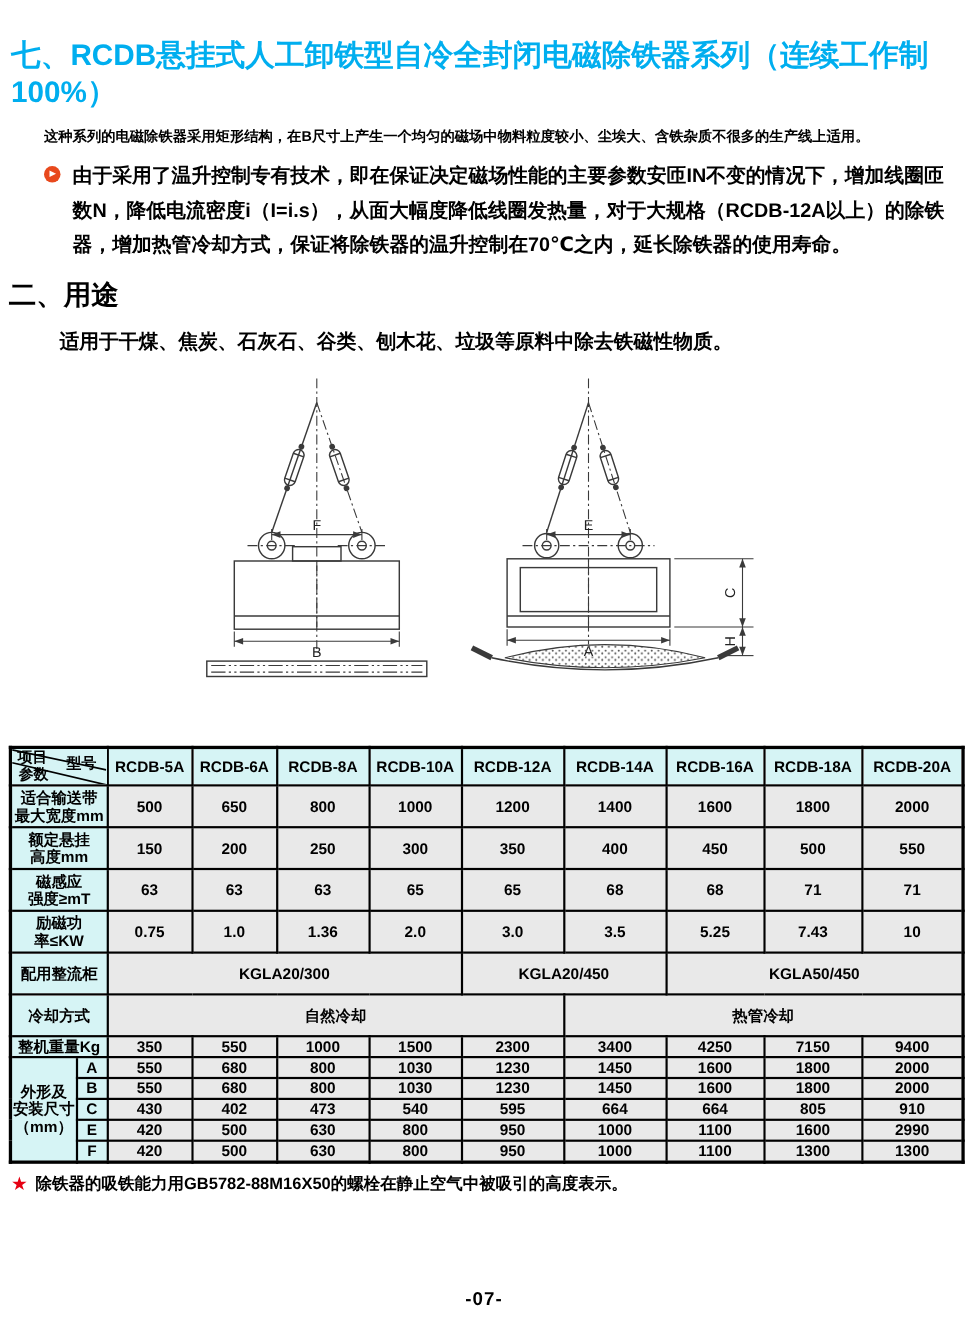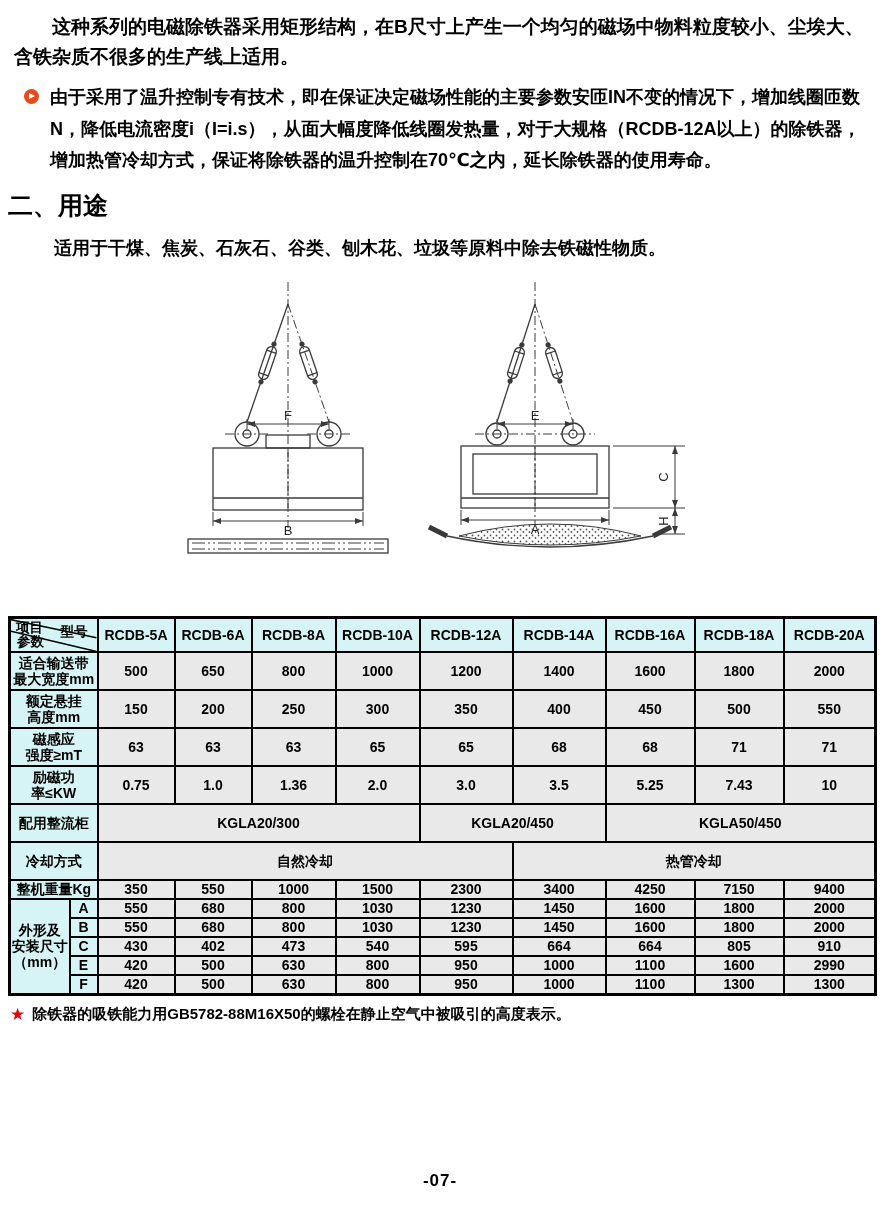--- a/index.html
+++ b/index.html
@@ -1,25 +1,25 @@
 <!DOCTYPE html>
 <html lang="zh"><head>
 <meta charset="utf-8">
 <style>
   html,body{margin:0;padding:0;background:#ffffff;}
   .page{position:relative;width:880px;height:1207px;background:#fff;overflow:hidden;
         font-family:"Liberation Sans","DejaVu Sans",sans-serif;color:#000;}
   
   .doc-title{margin:34px 8px 0 10px;font-size:27px;font-weight:bold;color:#00aeef;line-height:1.25;}
   
-  .intro{margin:12px 14px 0 14px;font-size:19px;font-weight:bold;line-height:1.58;text-indent:2em;}
+  .intro{margin:12px 14px 0 14px;font-size:13px;font-weight:bold;line-height:1.58;text-indent:2em;}
   
   .sec-h{margin:12px 0 0 8px;font-size:25px;font-weight:bold;}
   
-  .blist{list-style:none;margin:10px 0 0 0;padding:0 12px 0 50px;}
+  .blist{list-style:none;margin:10px 0 0 16px;padding:0 12px 0 50px;}
   .blist li{position:relative;font-size:18px;font-weight:bold;line-height:1.75;margin:0 0 4px 0;}
   .blt{position:absolute;left:-26px;top:7px;width:15px;height:15px;border-radius:50%;background:#e8491d;}
   .blt::after{content:"";position:absolute;left:5px;top:4px;width:0;height:0;
               border-left:6px solid #fff;border-top:3.5px solid transparent;border-bottom:3.5px solid transparent;}
   .usage-p{margin:14px 12px 0 54px;font-size:18px;font-weight:bold;}
   
   .diagrams{display:flex;justify-content:center;align-items:flex-start;margin-top:16px;height:296px;gap:4px;}
   .diagrams svg{display:block;}
   .dline{stroke:#3a3a3a;stroke-width:1.3;fill:none;}
   .dthin{stroke:#3a3a3a;stroke-width:1;fill:none;}
@@ -41,20 +41,21 @@
   
   .footnote{margin:9px 10px 0 10px;font-size:15px;font-weight:bold;display:flex;align-items:flex-start;}
   .star{color:#e60012;font-size:17px;margin-right:7px;line-height:1.2;}
   .pageno{position:absolute;left:0;right:0;bottom:16px;text-align:center;font-size:17px;font-weight:bold;letter-spacing:1px;}
 </style>
 </head>
 <body>
 
 <div class="page">
 
+  <div class="doc-title">七、RCDB悬挂式人工卸铁型自冷全封闭电磁除铁器系列（连续工作制100%）</div>
 
   <p class="intro">这种系列的电磁除铁器采用矩形结构，在B尺寸上产生一个均匀的磁场中物料粒度较小、尘埃大、含铁杂质不很多的生产线上适用。</p>
 
 
   <ul class="blist">
     <li>
       <span class="blt"></span>
       <span>由于采用了温升控制专有技术，即在保证决定磁场性能的主要参数安匝IN不变的情况下，增加线圈匝数N，降低电流密度i（I=i.s），从面大幅度降低线圈发热量，对于大规格（RCDB-12A以上）的除铁器，增加热管冷却方式，保证将除铁器的温升控制在70℃之内，延长除铁器的使用寿命。</span>
     </li>
   </ul>

